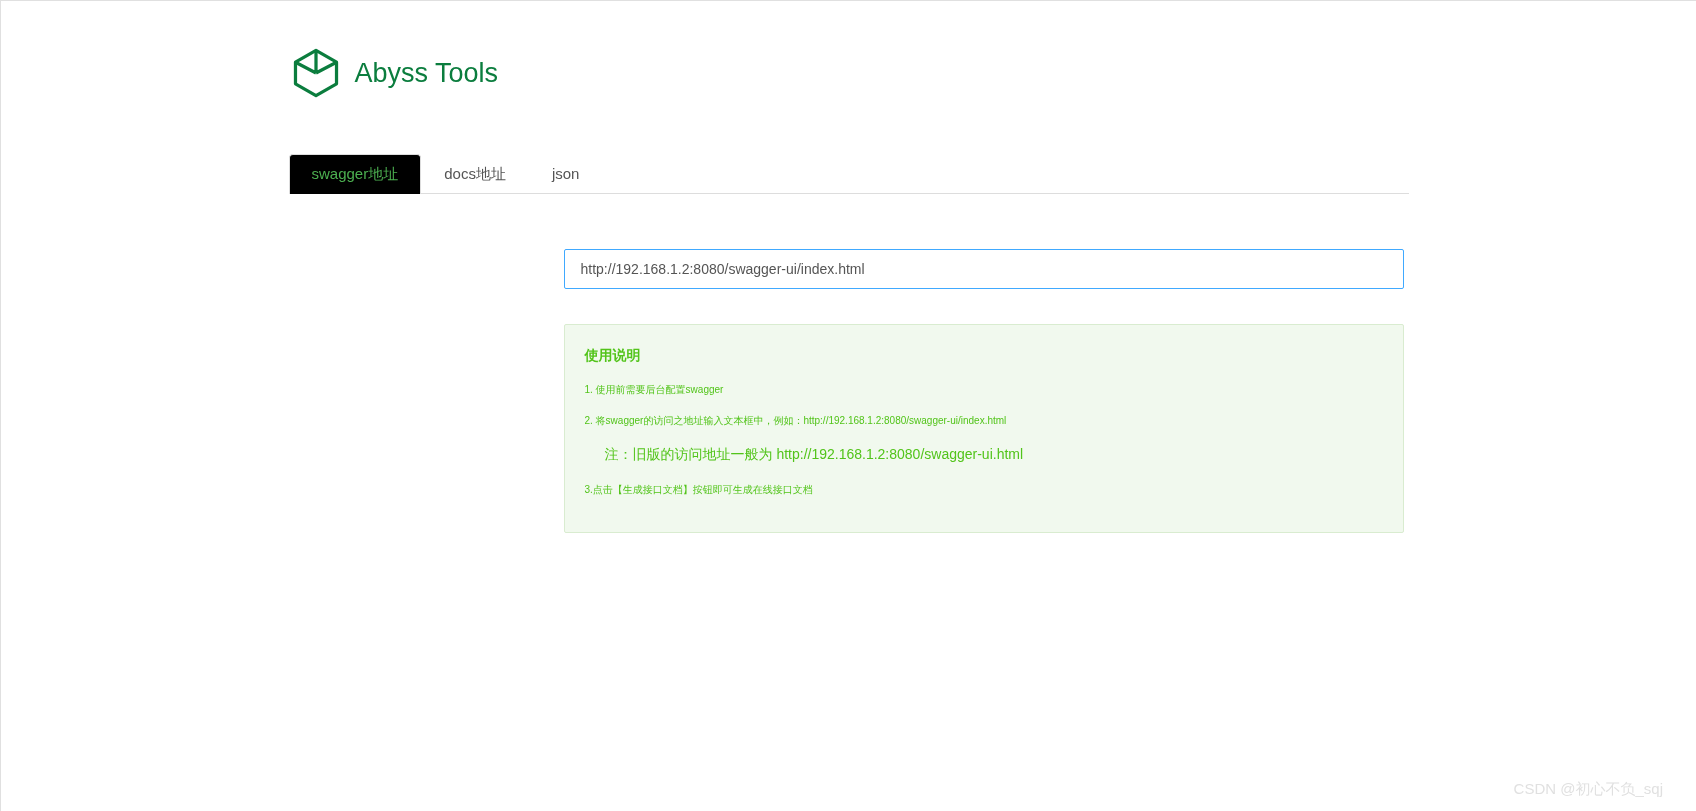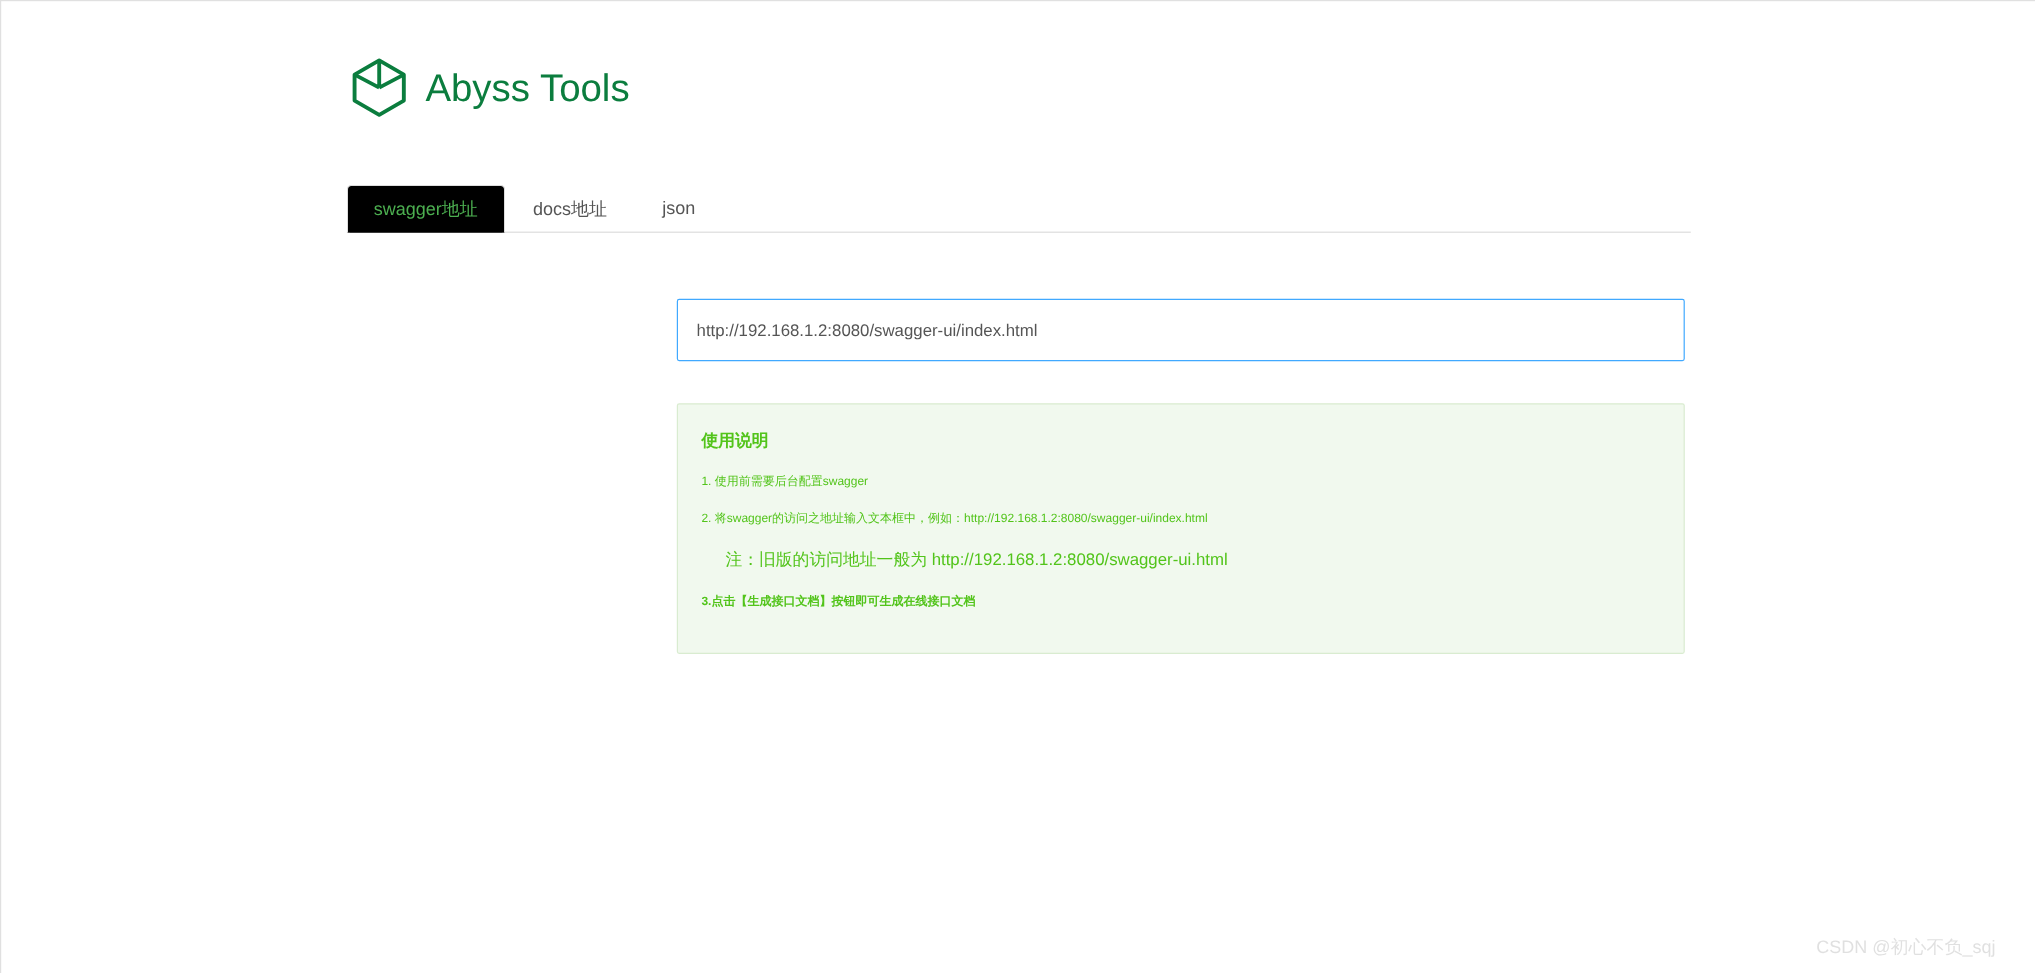--- a/index.html
+++ b/index.html
@@ -28,21 +28,21 @@
     .logo-icon {
       width: 54px;
       height: 54px;
       margin-right: 12px;
     }
     .logo-icon svg {
       width: 100%;
       height: 100%;
     }
     .app-title {
-      font-size: 32px;
+      font-size: 27px;
       font-weight: 400;
       color: #0b7d3e;
     }
     .tabs {
       display: flex;
       border-bottom: 1px solid #ddd;
       margin-top: 24px;
     }
     .tab {
       padding: 10px 22px;
@@ -64,21 +64,21 @@
       padding: 55px 0 0 275px;
       max-width: 1115px;
     }
     .input-row {
       display: flex;
       gap: 0;
       margin-bottom: 35px;
     }
     .url-input {
       flex: 1;
-      height: 52px;
+      height: 40px;
       padding: 0 16px;
       font-size: 14px;
       color: #555;
       border: 1px solid #40a9ff;
       border-radius: 2px;
       outline: none;
       min-width: 0;
     }
     .generate-btn {
       height: 52px;
@@ -113,21 +113,20 @@
     }
     .instructions-note {
       font-size: 14px;
       line-height: 1.7;
       margin-bottom: 14px;
       padding-left: 20px;
       color: #52c41a;
     }
     .instructions-item:last-child {
       margin-bottom: 12px;
-      font-weight: bold;
     }
     .watermark {
       position: fixed;
       bottom: 12px;
       right: 33px;
       font-size: 15px;
       color: #ccc;
       opacity: 0.6;
       pointer-events: none;
     }

